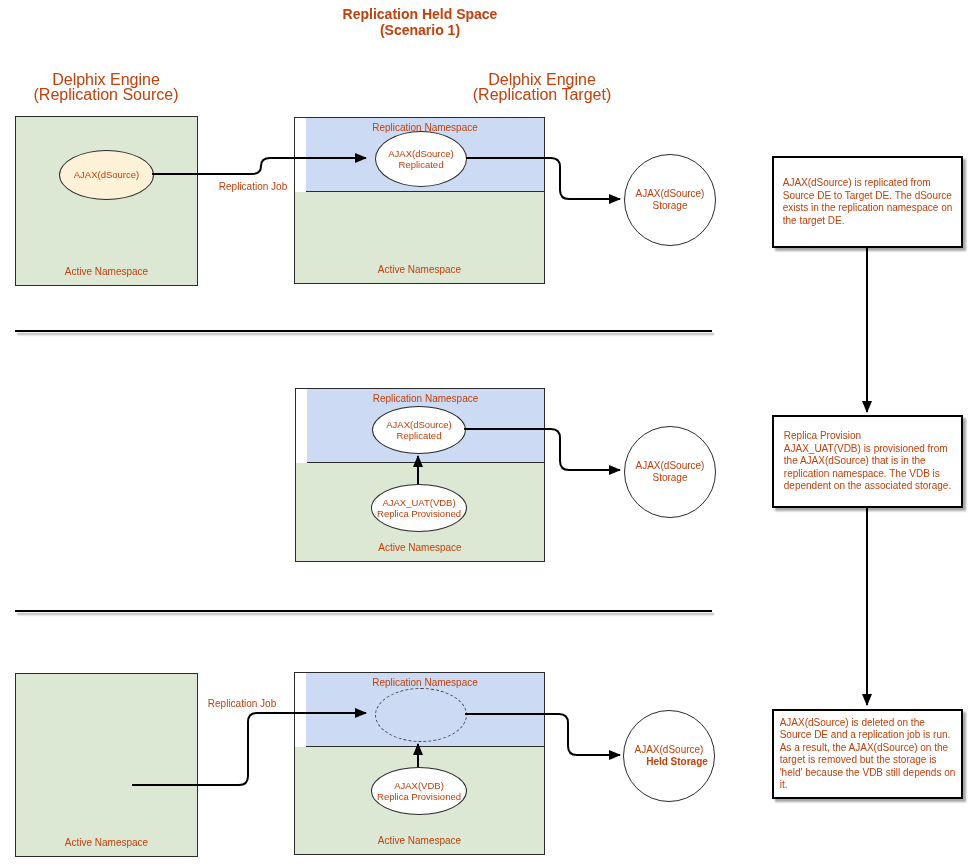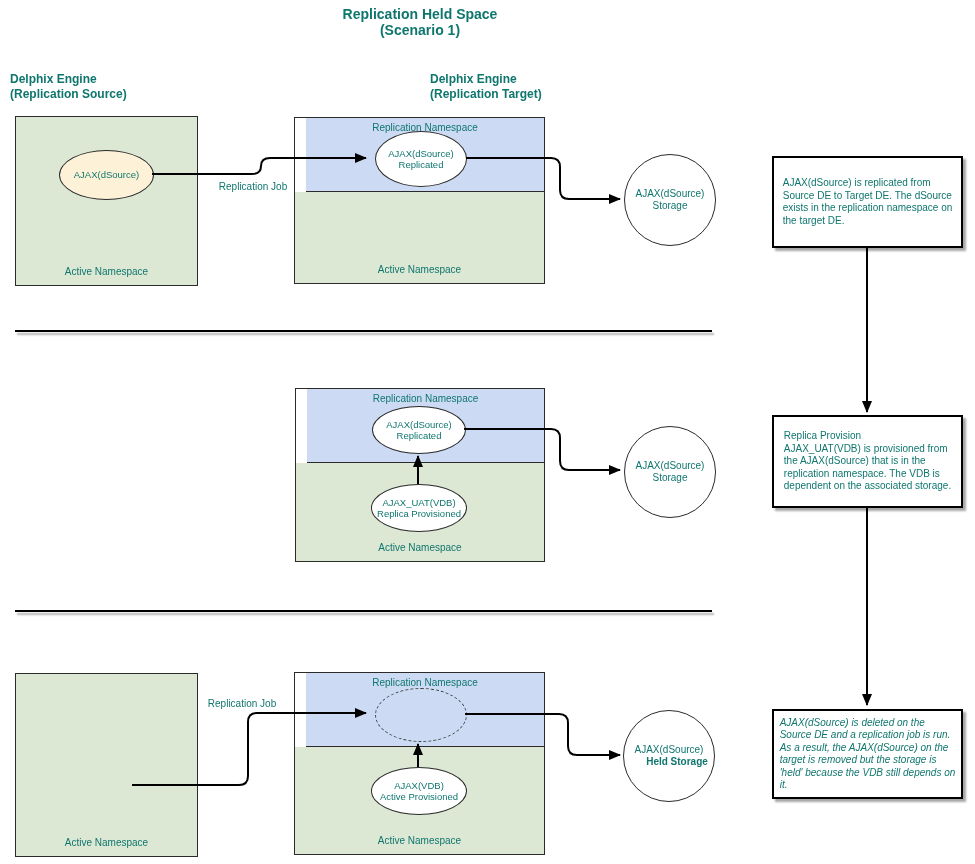--- a/index.html
+++ b/index.html
@@ -1,23 +1,23 @@
 <!DOCTYPE html>
 <html style="--box-green: #dce8d4; --box-blue: #ccdbf3; --ellipse-cream: #fdf2d8; --line: #000000;"><head>
 <meta charset="utf-8">
 <style>
   html,body{margin:0;padding:0;background:#fff;}
   .stage{position:relative;width:975px;height:864px;background:#ffffff;
-         font-family:"Liberation Sans",sans-serif;color:#0f766e;overflow:hidden;}
+         font-family:"Liberation Sans",sans-serif;color:#c2410c;overflow:hidden;}
   .abs{position:absolute;}
   .ml{white-space:pre-line;}
 
   .title{left:280px;top:6px;width:280px;text-align:center;
          font-weight:bold;font-size:14px;line-height:16px;}
-  .hdr{font-weight:bold;font-size:12px;line-height:15px;}
+  .hdr{font-weight:normal;font-size:16px;line-height:15px;text-align:center;}
   .hdr-src{left:10px;top:72px;width:192px;}
   .hdr-tgt{left:430px;top:72px;width:224px;}
 
   .gbox{background:var(--box-green);border:1.5px solid #2b2b2b;}
   .r1src{left:15px;top:116px;width:181px;height:168px;}
   .r3src{left:15px;top:673px;width:181px;height:182px;}
 
   .tbox{border:1.5px solid #2b2b2b;}
   .r1mid{left:294px;top:117px;width:249px;height:165px;}
   .r2mid{left:295px;top:388px;width:248px;height:172px;}
@@ -52,21 +52,21 @@
   .c3{left:623px;top:710px;}
   .b{font-weight:bold;padding-left:16px;}
 
   .note{position:absolute;left:772px;width:191px;background:#fff;
         border:2px solid #000;box-shadow:3px 3px 2px rgba(0,0,0,0.35);
         display:flex;align-items:center;justify-content:center;text-align:left;
         box-sizing:border-box;}
   .note-text{font-size:10px;line-height:12.5px;padding:2px;}
   .note1{top:156px;height:92px;}
   .note2{top:415px;height:93px;}
-  .note3{top:709px;height:90px;font-style:italic;}
+  .note3{top:709px;height:90px;}
 
   .divider{position:absolute;left:15px;width:697px;height:2px;background:#000;
            box-shadow:2px 3px 2px rgba(0,0,0,0.3);}
   .div1{top:330px;}
   .div2{top:610px;}
 
   .joblabel{position:absolute;font-size:10px;text-align:center;width:92px;}
   .job1{left:207px;top:181px;}
   .job2{left:196px;top:698px;}
 
@@ -148,21 +148,21 @@
   <div class="abs tbox r3mid">
     <div class="sec-blue">
       <div class="ns-label ns-top">Replication Namespace</div>
     </div>
     <div class="sec-green">
       <div class="ns-label ns-bottom">Active Namespace</div>
     </div>
   </div>
   <div class="abs ellipse dashed el-r3dash"></div>
   <div class="abs ellipse el-r3vdb ml">AJAX(VDB)
-Active Provisioned</div>
+Replica Provisioned</div>
 
   <div class="abs circle c3">
     <span>AJAX(dSource)</span>
     <span class="b">Held Storage</span>
   </div>
 
   <div class="abs note note3">
     <div class="note-text ml">AJAX(dSource) is deleted on the
 Source DE and a replication job is run.
 As a result, the AJAX(dSource) on the

